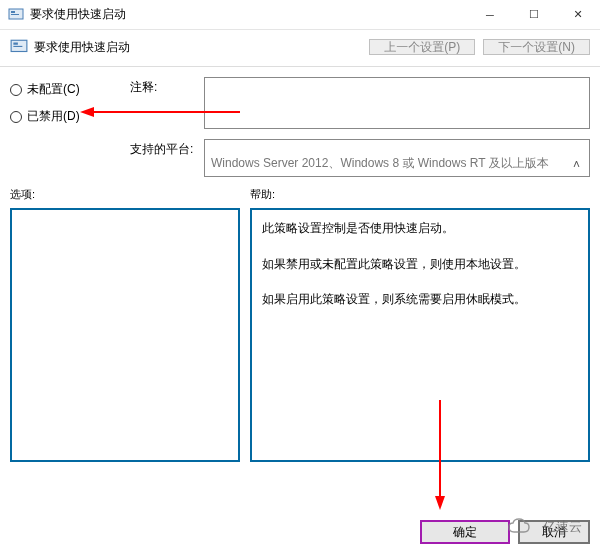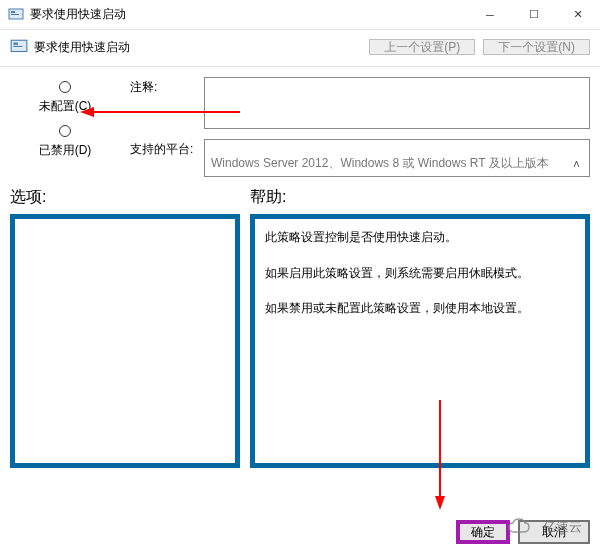--- a/index.html
+++ b/index.html
@@ -10,40 +10,40 @@
     .winbtns { display: flex; }
     .winbtn { width: 44px; height: 30px; display: flex; align-items: center; justify-content: center; color: #333; font-size: 11px; }
     .header { display: flex; align-items: center; padding: 8px 10px; gap: 6px; }
     .header .app-icon2 { width: 18px; height: 18px; display: flex; align-items: center; justify-content: center; }
     .header .title2 { font-size: 12px; flex: 1; }
     .navbtns { display: flex; gap: 8px; }
     .navbtn { height: 16px; padding: 0 14px; border: 1px solid #c0c0c0; background: #eee; color: #888; font-size: 12px; display: inline-flex; align-items: center; }
     .hr { border-top: 1px solid #ddd; margin: 2px 0 6px 0; }
     .main { display: flex; padding: 2px 10px 4px 10px; gap: 10px; }
     .leftcol { width: 110px; display: flex; flex-direction: column; gap: 10px; padding-top: 6px; }
-    .radio { display: flex; align-items: center; gap: 5px; font-size: 12px; cursor: pointer; flex-direction: column; }
+    .radio { display: flex; align-items: center; gap: 5px; font-size: 12px; cursor: pointer; }
     .radio .circ { width: 12px; height: 12px; border: 1px solid #333; border-radius: 50%; display: inline-flex; align-items: center; justify-content: center; }
     .radio .circ .dot { width: 6px; height: 6px; background: #1a1a1a; border-radius: 50%; display: none; }
     .radio.checked .circ .dot { display: block; }
     .rightcol { flex: 1; display: flex; flex-direction: column; gap: 10px; padding-top: 2px; }
     .formrow { display: flex; align-items: flex-start; gap: 10px; }
     .formlabel { width: 64px; text-align: left; font-size: 12px; padding-top: 2px; }
     .textarea { flex: 1; height: 52px; border: 1px solid #888; padding: 4px 6px; overflow-y: scroll; background: #fff; font-size: 12px; }
     .platformrow .textarea { height: 38px; color: #777; display: flex; justify-content: space-between; align-items: flex-end; }
     .platformrow .caret { margin-left: auto; color: #555; padding-right: 3px; }
     .panels { display: flex; padding: 6px 10px 6px 10px; gap: 10px; }
     .panelcol { display: flex; flex-direction: column; gap: 4px; }
     .panel-left { width: 230px; }
     .panel-right { flex: 1; }
-    .plabel { font-size: 16px; margin-bottom: 2px; }
-    .panelbox { border: 5px solid #0369a1; height: 254px; overflow-y: scroll; background: #fff; padding: 8px 10px; font-size: 12px; line-height: 1.8; }
+    .plabel { font-size: 11px; margin-bottom: 2px; }
+    .panelbox { border: 2px solid #0369a1; height: 254px; overflow-y: scroll; background: #fff; padding: 8px 10px; font-size: 12px; line-height: 1.8; }
     .panelbox p { margin-bottom: 14px; }
     .footer { position: absolute; bottom: 12px; right: 10px; display: flex; gap: 8px; }
     .btn { height: 24px; padding: 0 22px; border: 2px solid #737373; background: #e7e7e7; font-size: 12px; display: inline-flex; align-items: center; }
-    .btn.focus { border: 4px solid #a21caf; padding: 0 11px; }
+    .btn.focus { border: 2px solid #a21caf; padding: 0 31px; }
     .arrow1 { position: absolute; top: 106px; left: 80px; }
     .arrow1 svg { overflow: visible; }
     .arrow2 { position: absolute; top: 400px; left: 435px; }
     .arrow2 svg { overflow: visible; }
     .watermark { position: absolute; bottom: 20px; right: 18px; opacity: 0.85; display: flex; align-items: flex-start; gap: 12px; color: #666; font-size: 13px; font-weight: 500; }
     .watermark .cloud { width: 24px; height: 16px; }
   </style>
 </head>
 <body>
 
@@ -107,22 +107,22 @@
 
 <div class="panels">
   <div class="panelcol panel-left">
     <span class="plabel">选项:</span>
     <div class="panelbox"></div>
   </div>
   <div class="panelcol panel-right">
     <span class="plabel">帮助:</span>
     <div class="panelbox">
       <p>此策略设置控制是否使用快速启动。</p>
+      <p>如果禁用或未配置此策略设置，则使用本地设置。</p>
       <p>如果启用此策略设置，则系统需要启用休眠模式。</p>
-      <p>如果禁用或未配置此策略设置，则使用本地设置。</p>
     </div>
   </div>
 </div>
 
 <div class="footer">
   <button class="btn focus">确定</button>
   <button class="btn">取消</button>
 </div>
 
 <div class="arrow1">

